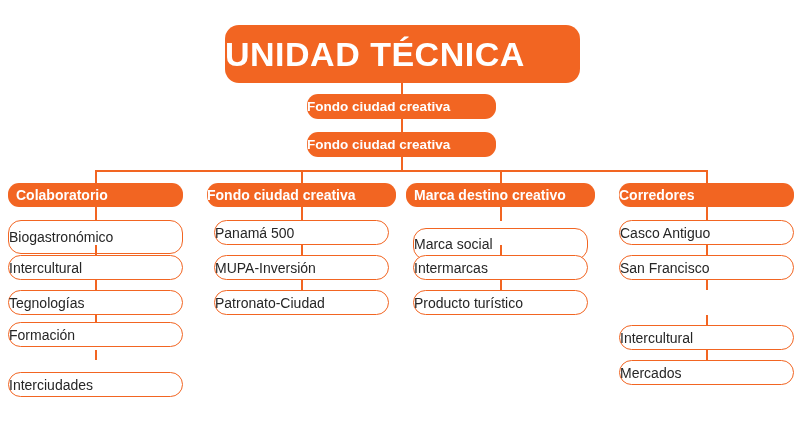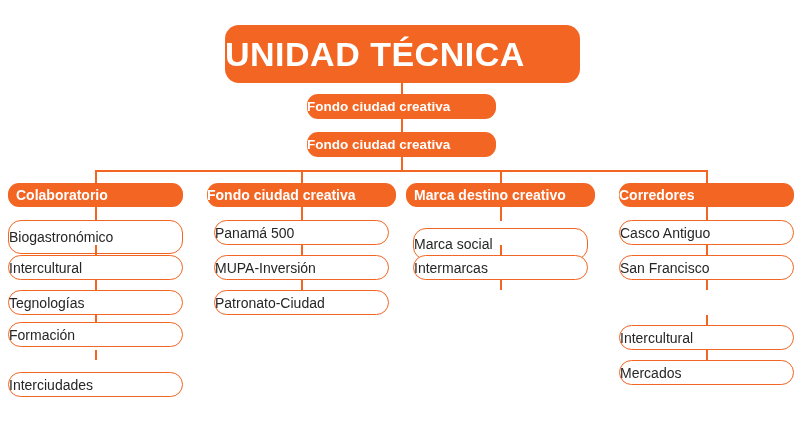--- a/index.html
+++ b/index.html
@@ -161,20 +161,23 @@
   <div class="node leaf" style="left:413px; top:220px; width:175px; height:32px;margin-top:8px;">
     <span>Marca social</span>
   </div>
   <div class="vline" style="left:500px; top:245px; height:10px;"></div>
 
   <div class="node leaf" style="left:413px; top:255px; width:175px; height:25px;">
     <span>Intermarcas</span>
   </div>
   <div class="vline" style="left:500px; top:280px; height:10px;"></div>
 
+  <div class="node leaf" style="left:413px; top:290px; width:175px; height:25px;">
+    <span>Producto turístico</span>
+  </div>
 
   <div class="node header" style="left:619px; top:183px; width:175px; height:24px;">
     <span>Corredores</span>
   </div>
   <div class="vline" style="left:706px; top:207px; height:14px;"></div>
 
   <div class="node leaf" style="left:619px; top:220px; width:175px; height:25px;">
     <span>Casco Antiguo</span>
   </div>
   <div class="vline" style="left:706px; top:245px; height:10px;"></div>

